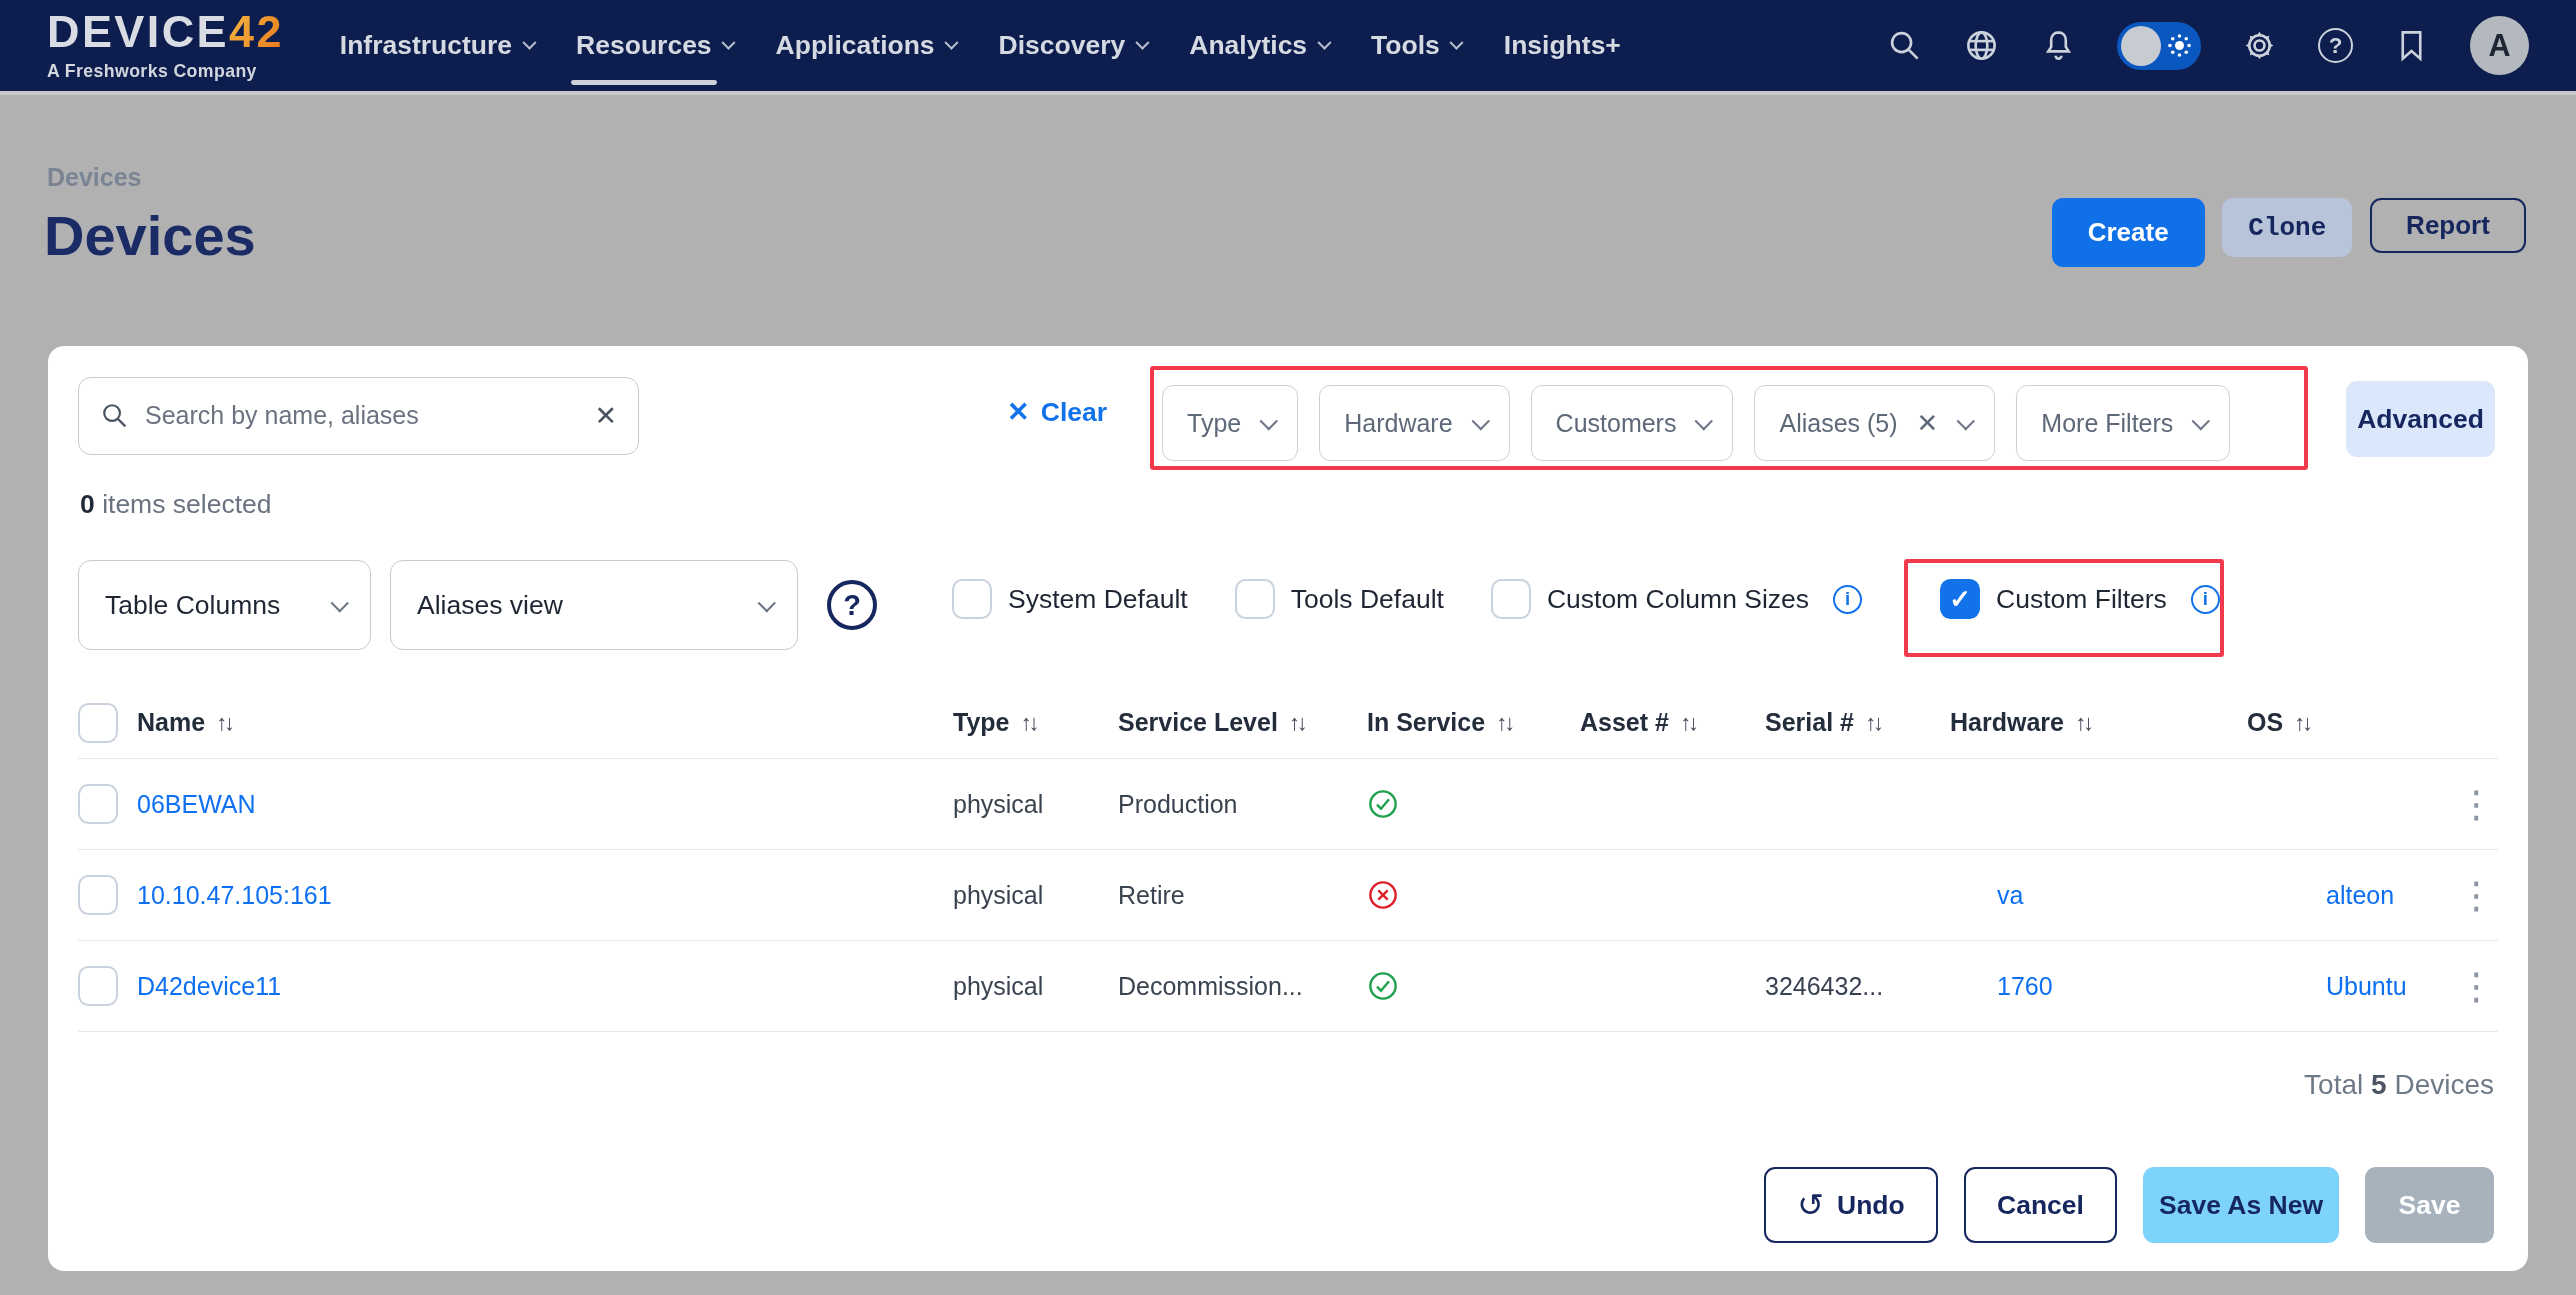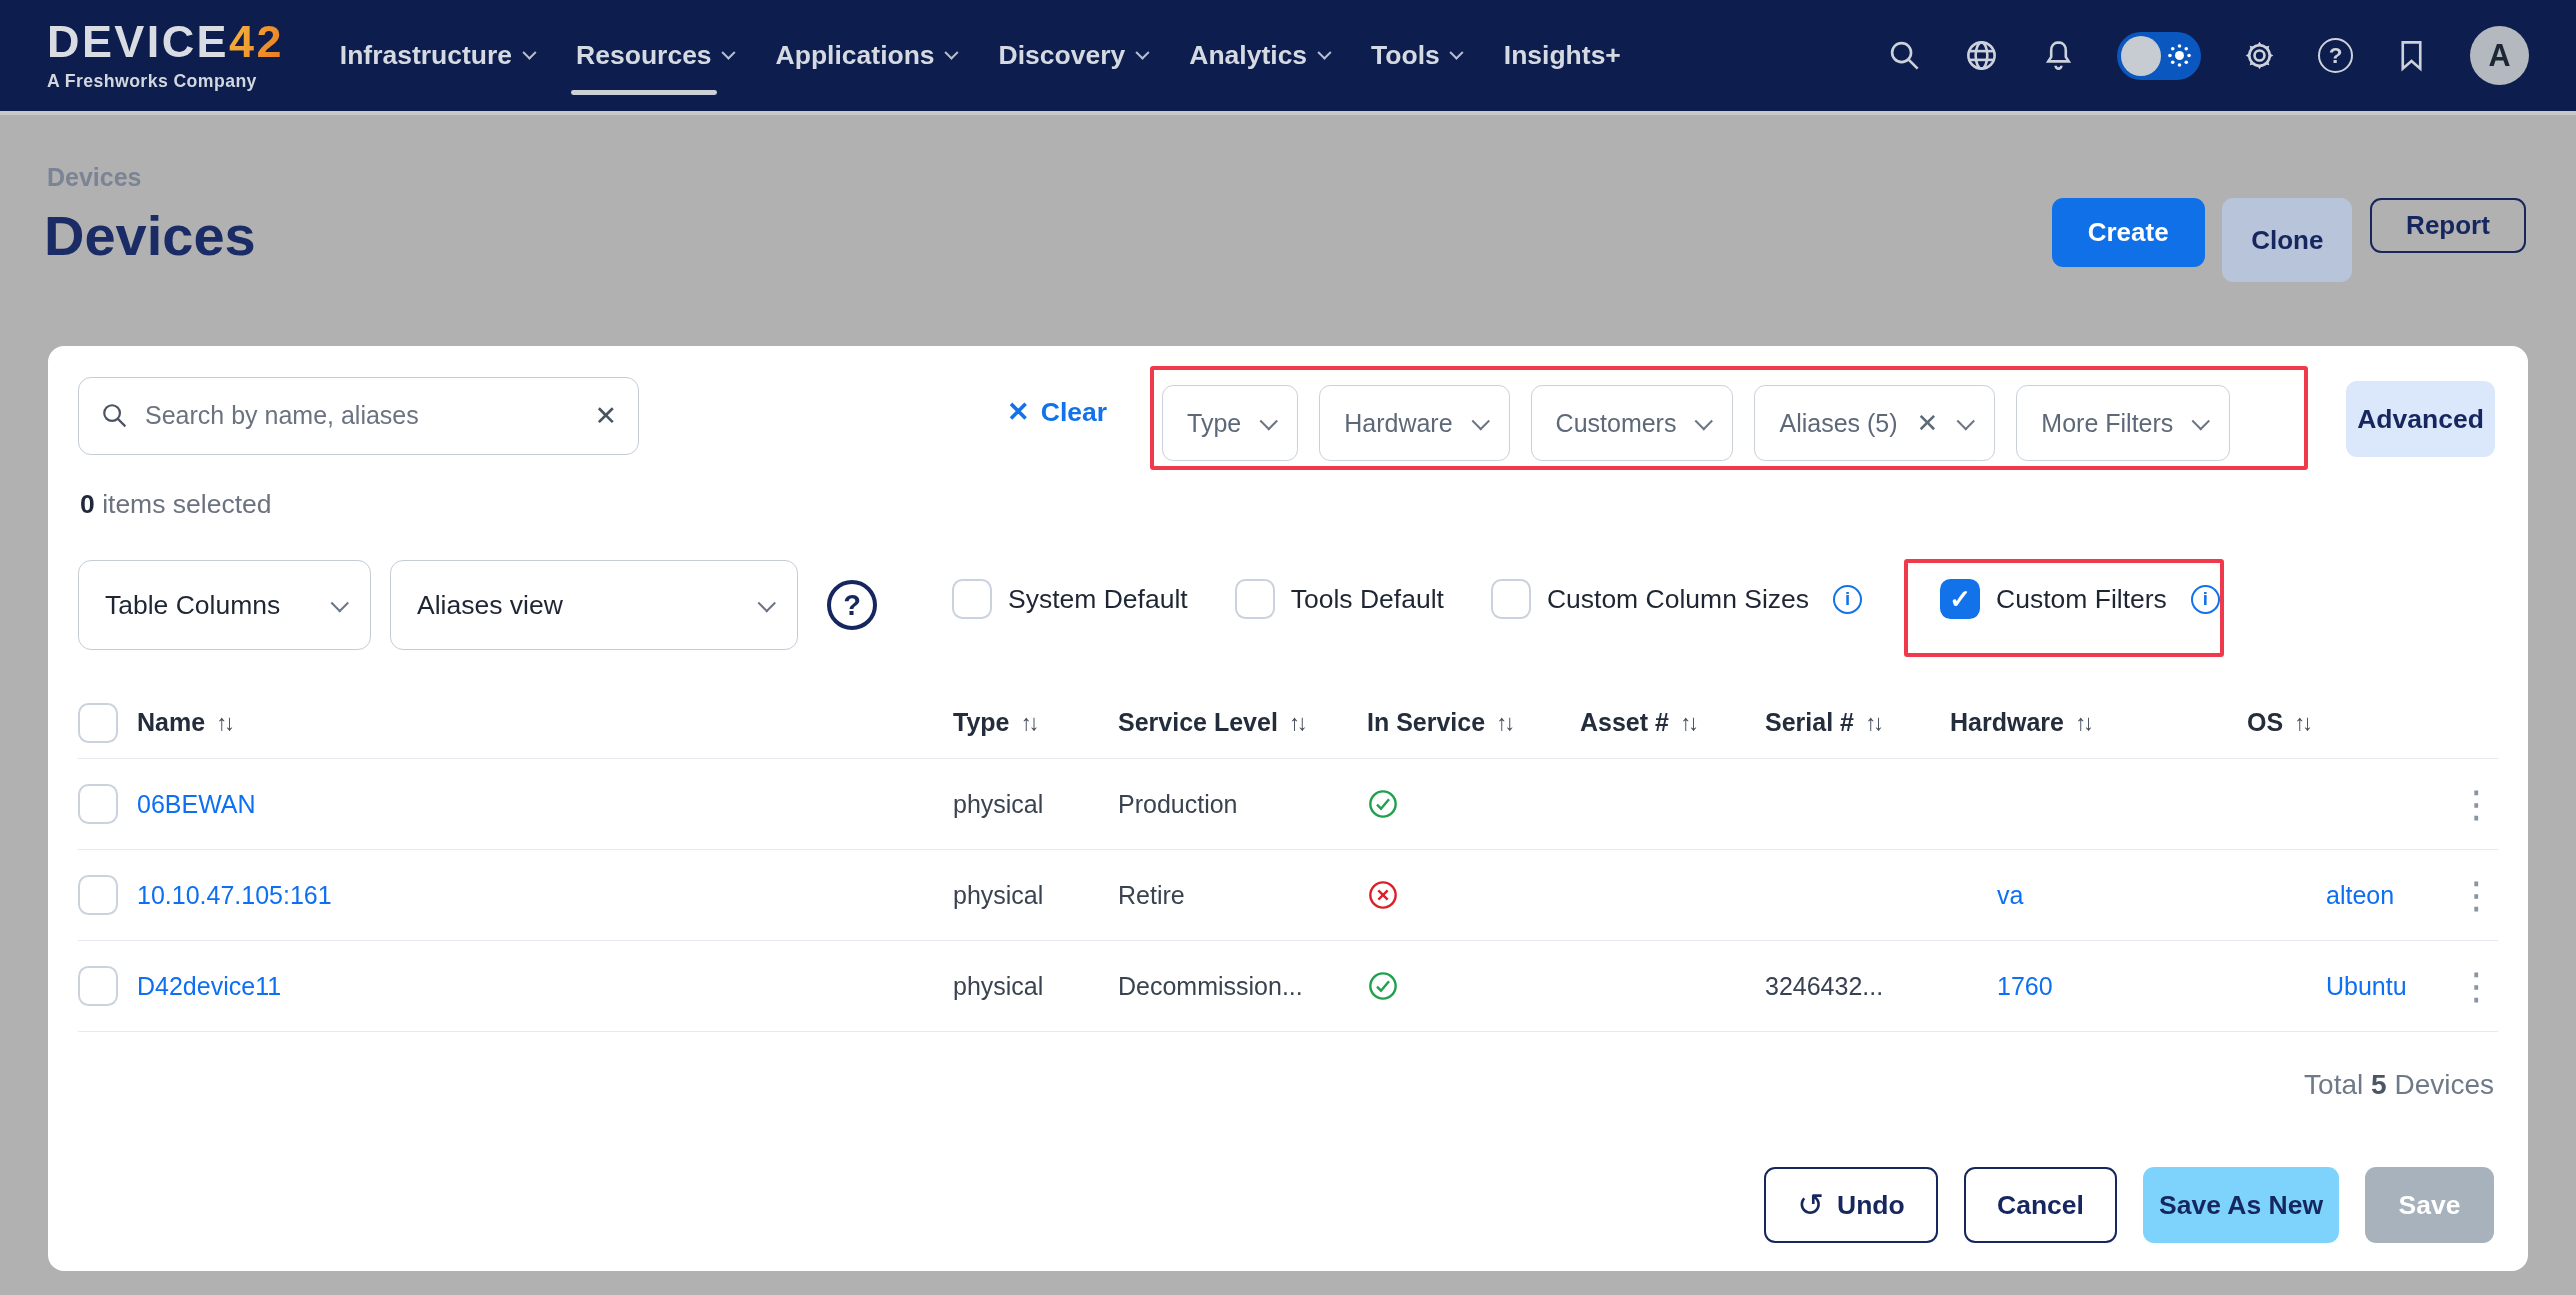--- a/index.html
+++ b/index.html
@@ -6,21 +6,21 @@
   html,body { width:2576px; height:1295px; }
   body {
     font-family:"Liberation Sans", sans-serif;
     background:#b1b1b1;
     overflow:hidden;
     position:relative;
   }
 
   
   .navbar {
-    position:absolute; left:0; top:0; width:2576px; height:115px;
+    position:absolute; left:0; top:0; width:2576px; height:95px;
     background:#0d1d4e; border-bottom:4px solid #c9c9c9;
     display:flex; align-items:center; padding:0 47px;
   }
   .logo { display:flex; flex-direction:column; margin-right:56px; cursor:pointer; }
   .logo-main { font-size:45px; font-weight:800; letter-spacing:2.4px; line-height:1; }
   .logo-device { color:#d9dde3; }
   .logo-42 { background:linear-gradient(120deg,#f5b942,#e8771d); -webkit-background-clip:text; background-clip:text; color:transparent; }
   .logo-tag { font-size:17.7px; color:#d2d6dd; font-weight:700; margin-top:6.4px; letter-spacing:0.4px; }
 
   .nav-items { display:flex; align-items:center; gap:44px; }
@@ -58,21 +58,21 @@
     color:#1d2633; font-size:30.5px; font-weight:600; cursor:pointer;
   }
 
   
   .breadcrumb { position:absolute; left:47px; top:163px; font-size:25px; font-weight:600; color:#7b8494; }
   .page-title { position:absolute; left:44px; top:203px; font-size:56px; font-weight:800; color:#1a2b66; }
 
   .header-actions { position:absolute; right:50px; top:198px; display:flex; gap:17.7px; }
   .btn { border-radius:11.2px; font-size:26px; font-weight:700; display:flex; align-items:center; justify-content:center; cursor:pointer; border:none; font-family:inherit; }
   .btn-create { width:153px; height:69px; background:#1070e8; color:#ffffff; }
-  .btn-clone { width:130px; height:84px; background:#b7c4d9; color:#16265e; }
+  .btn-clone { width:130px; height:59px; background:#b7c4d9; color:#16265e;font-family:Liberation Mono, monospace; }
   .btn-report { width:156px; height:55px; background:transparent; border:2.4px solid #16265e; color:#16265e; }
 
   
   .card {
     position:absolute; left:48px; top:346px; width:2480px; height:925px;
     background:#ffffff; border-radius:16px;
   }
 
   
   .search-box {

